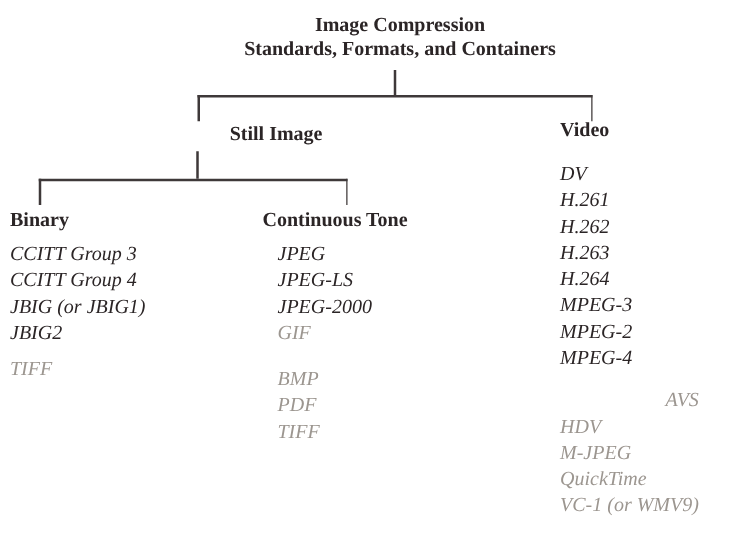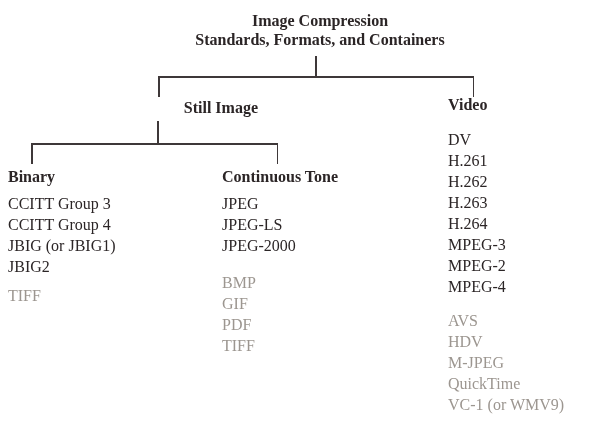--- a/index.html
+++ b/index.html
@@ -12,25 +12,25 @@
   .ln.h{height:1.5px;}
   .title{
     position:absolute;left:120px;top:11px;width:400px;text-align:center;
     font-weight:bold;font-size:16px;line-height:19px;color:#2b2526;
   }
   .hdr{
     position:absolute;font-weight:bold;font-size:16px;color:#2b2526;white-space:nowrap;
   }
   .hdr.center{text-align:right;}
   .col{position:absolute;font-size:16px;color:#2b2526;}
-  .item{line-height:21px;white-space:nowrap;}
+  .item{line-height:21px;white-space:nowrap;font-style:italic;}
   .muted{color:#9c9690;}
   .gap-binary{margin-top:8px;}
   .gap-cont{margin-top:16px;}
-  .gap-video{margin-top:13px;}
+  .gap-video{margin-top:13px;text-align:right;}
 </style>
 </head>
 <body>
 
 <div class="stage">
 
   <div class="title">
     <div>Image Compression</div>
     <div>Standards, Formats, and Containers</div>
   </div>
@@ -41,36 +41,36 @@
   <div class="ln v" style="left:472.5px;top:76px;height:21px"></div>
 
   <div class="ln v" style="left:157px;top:121px;height:22px"></div>
   <div class="ln h" style="left:31px;top:143px;width:247px"></div>
   <div class="ln v" style="left:31px;top:143px;height:21px"></div>
   <div class="ln v" style="left:276.5px;top:143px;height:21px"></div>
 
   <div class="hdr center" style="left:58px;top:99px;width:200px">Still Image</div>
   <div class="hdr" style="left:448px;top:96px">Video</div>
   <div class="hdr" style="left:8px;top:168px">Binary</div>
-  <div class="hdr" style="left:222px;top:168px">Continuous Tone</div>
+  <div class="hdr" style="left:210px;top:168px">Continuous Tone</div>
 
   <div class="col" style="left:8px;top:193px">
     <div class="item">CCITT Group 3</div>
     <div class="item">CCITT Group 4</div>
     <div class="item">JBIG (or JBIG1)</div>
     <div class="item">JBIG2</div>
     <div class="item muted gap-binary">TIFF</div>
   </div>
 
   <div class="col" style="left:222px;top:193px">
     <div class="item">JPEG</div>
     <div class="item">JPEG-LS</div>
     <div class="item">JPEG-2000</div>
+    <div class="item muted">GIF</div>
     <div class="item muted gap-cont">BMP</div>
-    <div class="item muted">GIF</div>
     <div class="item muted">PDF</div>
     <div class="item muted">TIFF</div>
   </div>
 
   <div class="col" style="left:448px;top:129px">
     <div class="item">DV</div>
     <div class="item">H.261</div>
     <div class="item">H.262</div>
     <div class="item">H.263</div>
     <div class="item">H.264</div>

